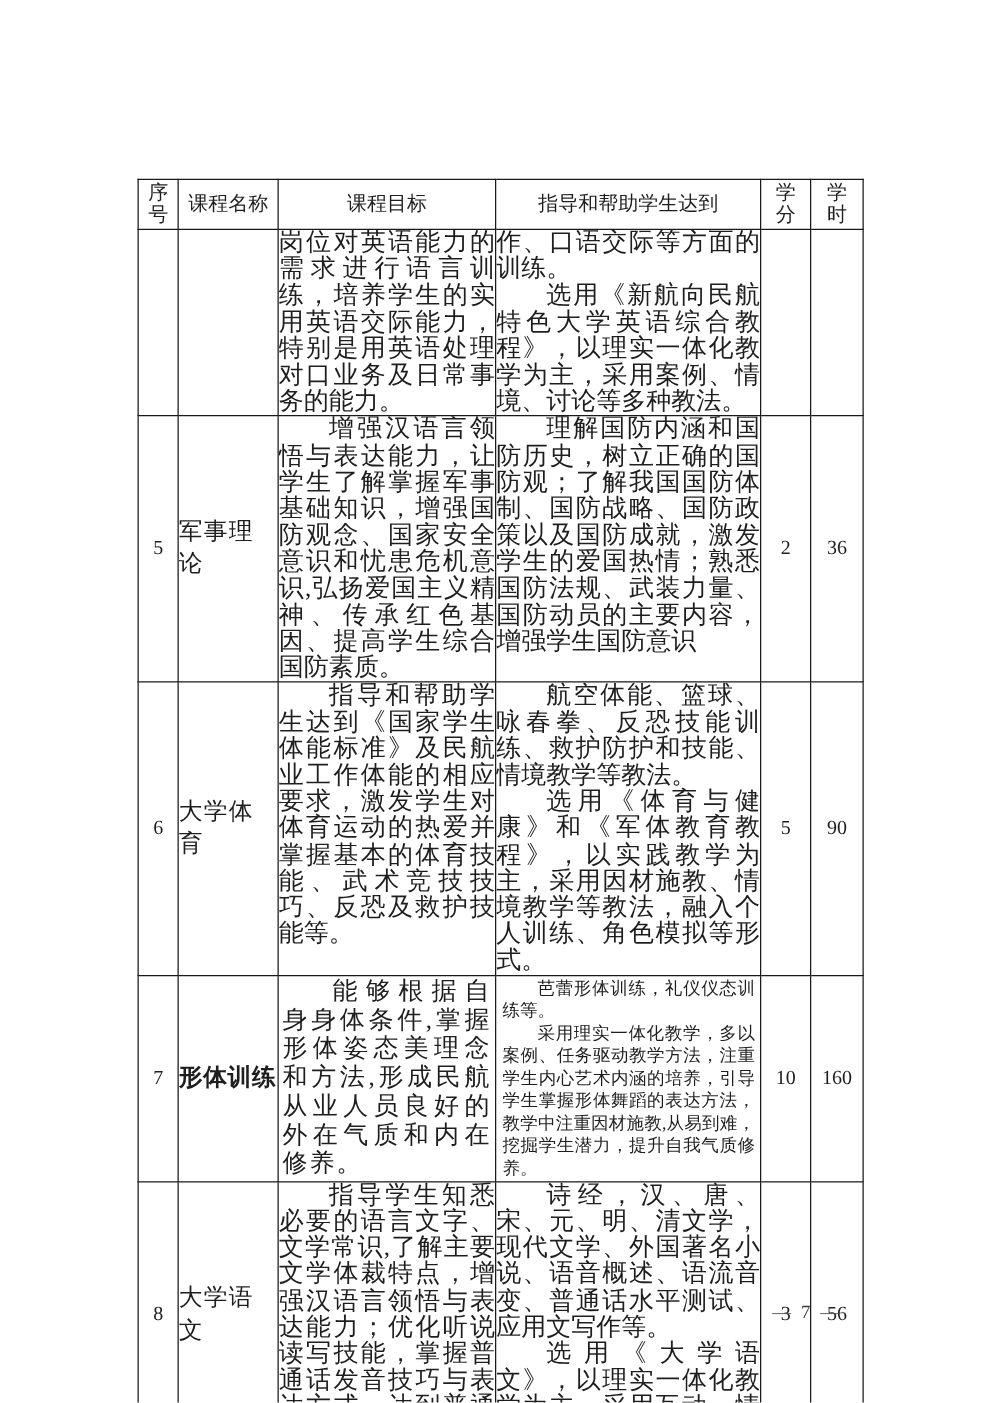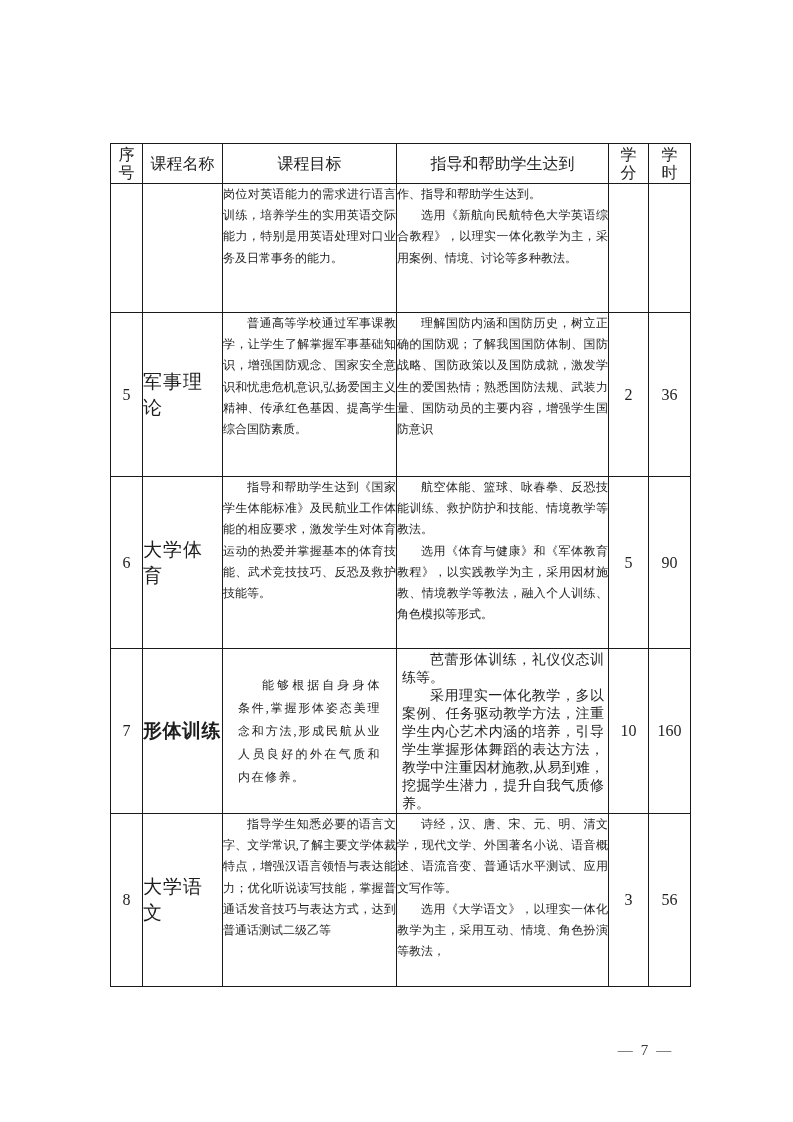--- a/index.html
+++ b/index.html
@@ -41,33 +41,33 @@
   td.c-name {
     text-align:left; vertical-align:middle;
     font-size:19px; line-height:26px;
     white-space:pre-line;
     letter-spacing:1px;
   }
   tr.r-7 td.c-name { font-weight:bold; letter-spacing:0.5px; }
   
   td.c-obj, td.c-cont {
     vertical-align:top;
-    font-size:12px; line-height:21.2px;
+    font-size:20px; line-height:21.2px;
     text-align:justify;
   }
   td.c-obj { padding:3px 2px 0 3px; }
   td.c-cont { padding:3px 4px 0 5px; }
   td.c-obj p, td.c-cont p { margin:0; }
   p.indent { text-indent:2em; }
   
   tr.r-7 td.c-obj {
     vertical-align:middle;
     line-height:23px;
     letter-spacing:1.5px;
-    padding:0 15px;
+    padding:0 3px;
   }
   tr.r-7 td.c-cont {
     font-size:14px; line-height:18px;
     padding:2px 4px 0 5px;
   }
   
   .footer {
     position:absolute; left:600px; top:1042px;
     width:90px;
     text-align:center;
@@ -105,33 +105,33 @@
 时</th>
     </tr>
 
     <tr style="height:129px" class="r-cont">
       <td class="c-num"></td>
       <td class="c-name"></td>
       <td class="c-obj">
         <p>岗位对英语能力的需求进行语言训练，培养学生的实用英语交际能力，特别是用英语处理对口业务及日常事务的能力。</p>
       </td>
       <td class="c-cont">
-        <p>作、指导和帮助学生达到。</p>
+        <p>作、口语交际等方面的训练。</p>
         <p class="indent">选用《新航向民航特色大学英语综合教程》，以理实一体化教学为主，采用案例、情境、讨论等多种教法。</p>
       </td>
       <td class="c-num"></td>
       <td class="c-num"></td>
     </tr>
 
     <tr style="height:164px" class="r-5">
       <td class="c-num">5</td>
       <td class="c-name">军事理
 论</td>
       <td class="c-obj">
-        <p class="indent">普通高等学校通过军事课教学，让学生了解掌握军事基础知识，增强国防观念、国家安全意识和忧患危机意识,弘扬爱国主义精神、传承红色基因、提高学生综合国防素质。</p>
+        <p class="indent">增强汉语言领悟与表达能力，让学生了解掌握军事基础知识，增强国防观念、国家安全意识和忧患危机意识,弘扬爱国主义精神、传承红色基因、提高学生综合国防素质。</p>
       </td>
       <td class="c-cont">
         <p class="indent">理解国防内涵和国防历史，树立正确的国防观；了解我国国防体制、国防战略、国防政策以及国防成就，激发学生的爱国热情；熟悉国防法规、武装力量、国防动员的主要内容，增强学生国防意识</p>
       </td>
       <td class="c-num">2</td>
       <td class="c-num">36</td>
     </tr>
 
     <tr style="height:172px" class="r-6">
       <td class="c-num">6</td>

